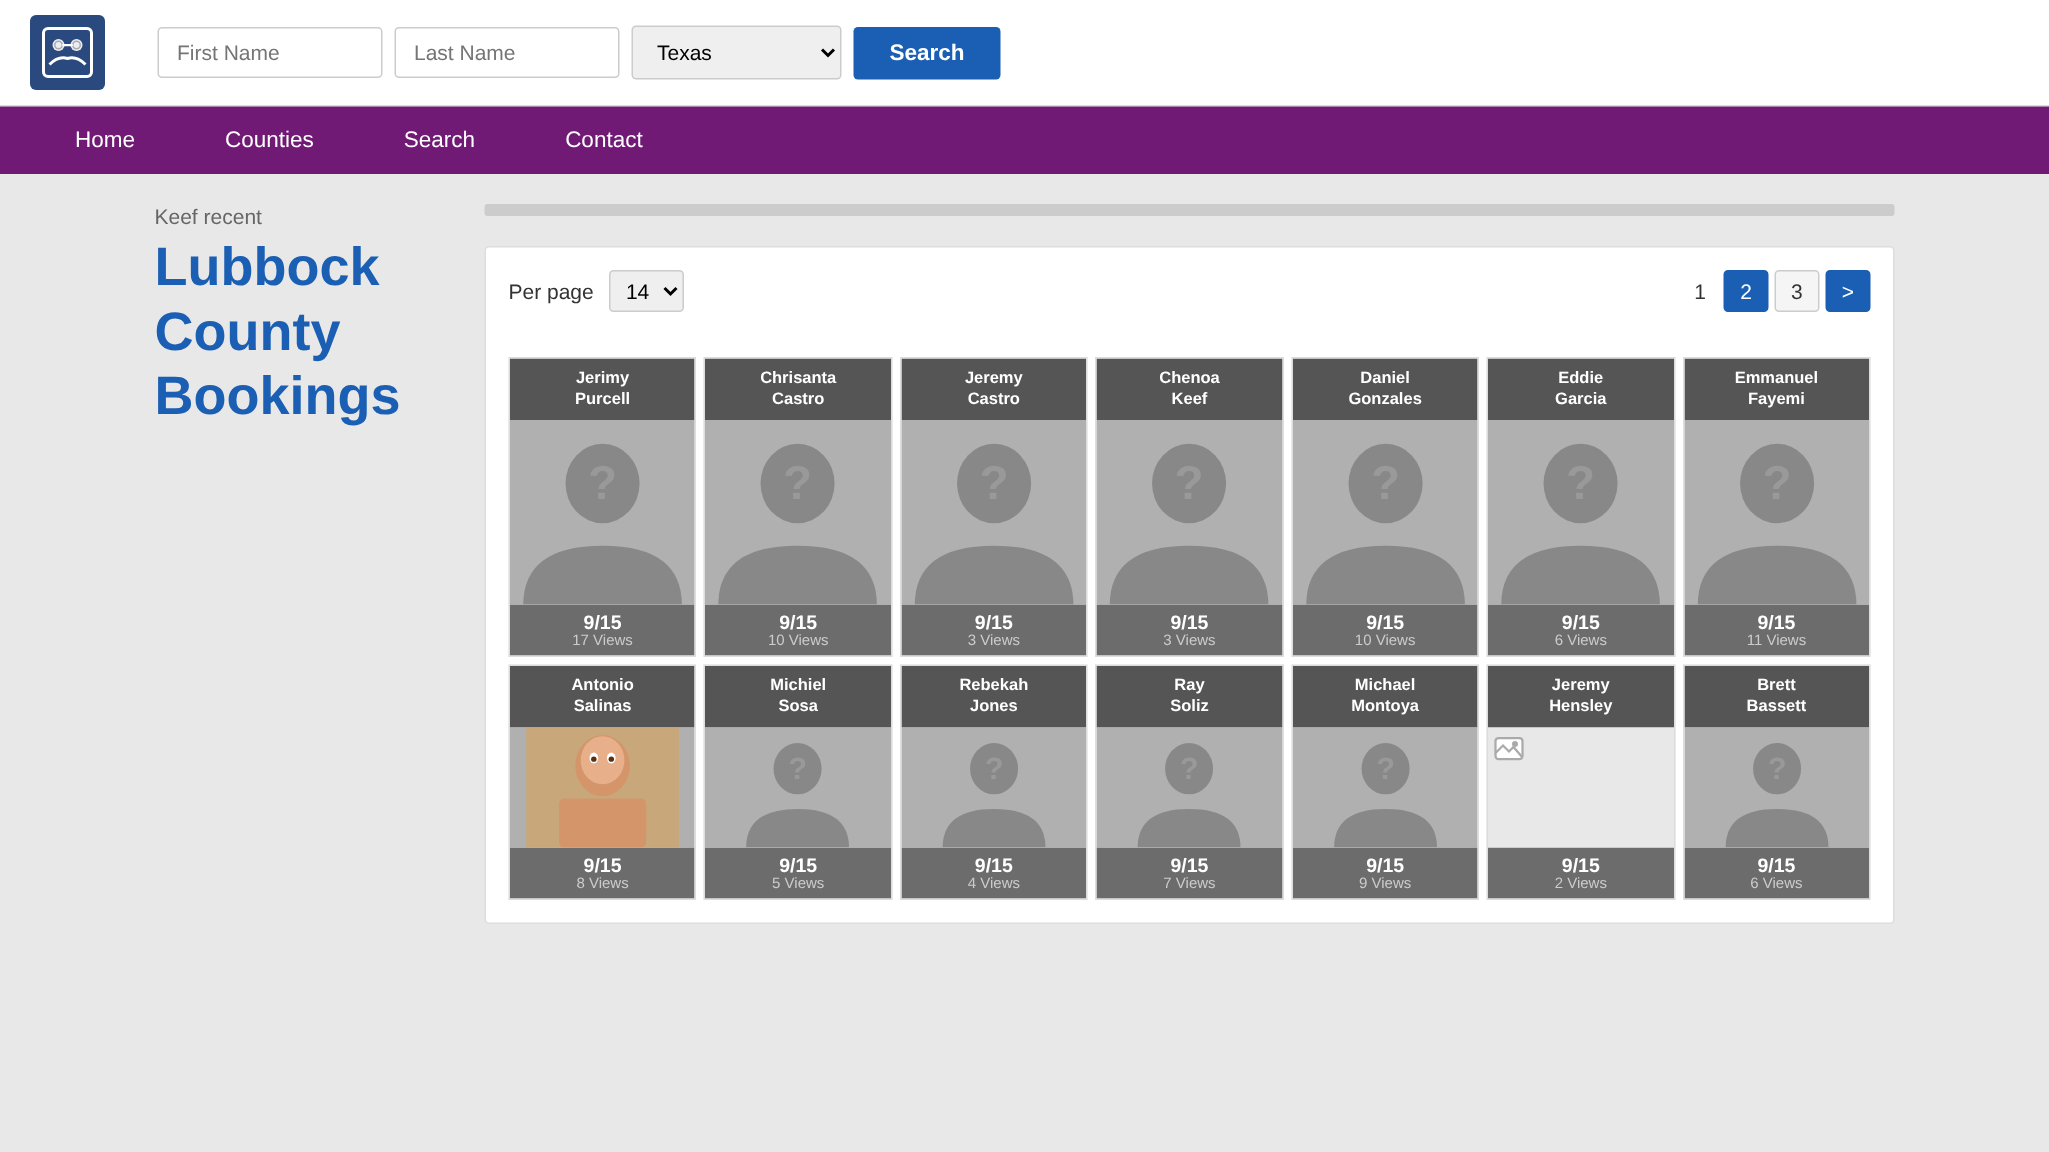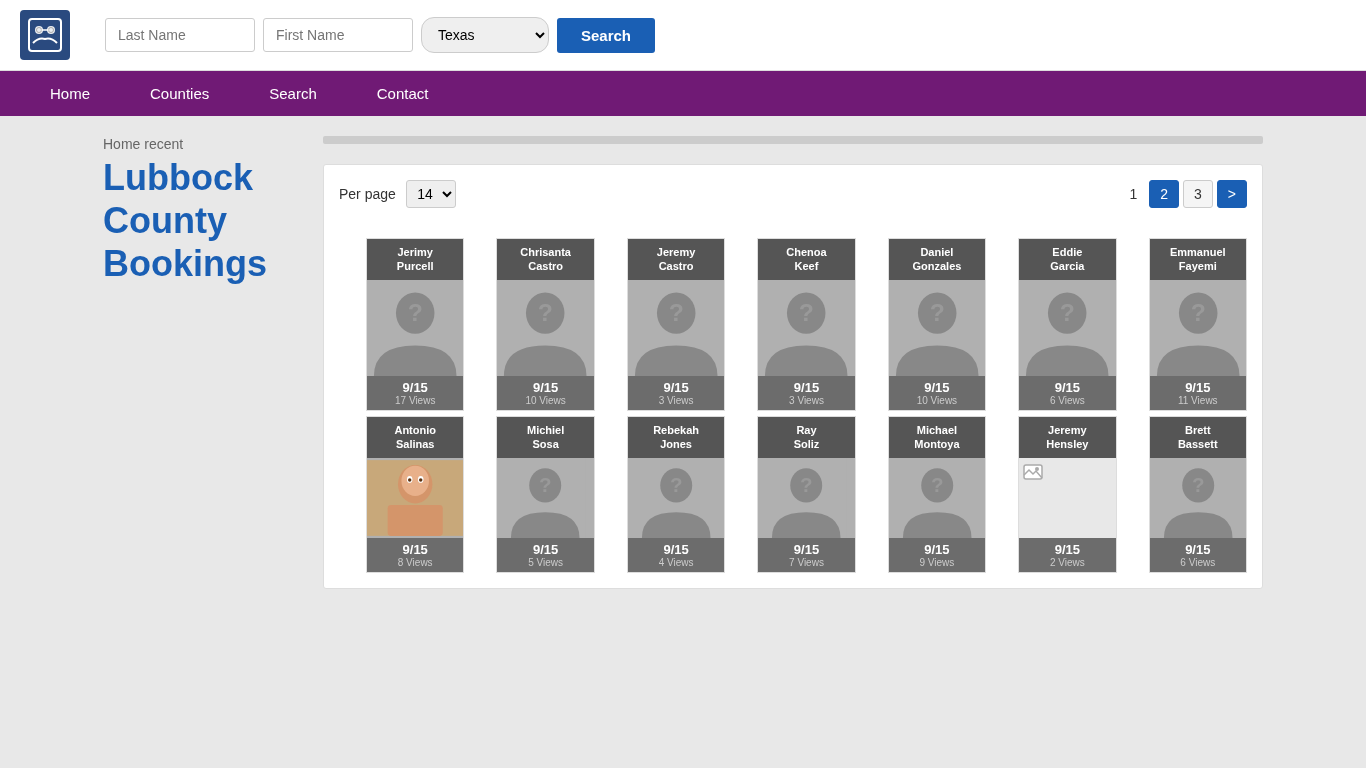--- a/index.html
+++ b/index.html
@@ -46,23 +46,23 @@
       padding: 8px 12px;
       border: 1px solid #ccc;
       border-radius: 3px;
       font-size: 14px;
       width: 150px;
       color: #999;
     }
     .header-search select {
       padding: 8px 12px;
       border: 1px solid #ccc;
-      border-radius: 13px;
+      border-radius: 3px;
       font-size: 14px;
-      width: 128px;
+      width: 140px;
     }
     .search-btn {
       padding: 9px 24px;
       background: #1a5fb4;
       color: white;
       border: none;
       border-radius: 3px;
       font-size: 15px;
       font-weight: bold;
       cursor: pointer;
@@ -174,21 +174,20 @@
       display: grid;
       grid-template-columns: repeat(7, 1fr);
       gap: 5px;
     }
 
     .booking-card {
       border: 1px solid #ddd;
       background: #f0f0f0;
       overflow: hidden;
       cursor: pointer;
-      margin-left: 27px;
     }
 
     .card-name {
       background: #555;
       color: white;
       text-align: center;
       padding: 6px 4px;
       font-size: 11px;
       font-weight: bold;
       line-height: 1.3;
@@ -242,22 +241,22 @@
         <circle cx="24" cy="13" r="4" fill="white" opacity="0.9"></circle>
         <path d="M6 26 Q12 20 18 22 Q24 20 30 26" stroke="white" stroke-width="2" fill="none"></path>
 
         <circle cx="12" cy="13" r="2.5" fill="none" stroke="#aaa" stroke-width="1"></circle>
         <circle cx="24" cy="13" r="2.5" fill="none" stroke="#aaa" stroke-width="1"></circle>
         <line x1="14.5" y1="13" x2="21.5" y2="13" stroke="white" stroke-width="1.5"></line>
       </svg>
     </div>
   </a>
   <div class="header-search">
+    <input type="text" placeholder="First Name" style="">
     <input type="text" placeholder="Last Name" style="">
-    <input type="text" placeholder="First Name" style="">
     <select>
       <option>Texas</option>
       <option>Alabama</option><option>Alaska</option><option>Arizona</option><option>Arkansas</option>
       <option>California</option><option>Colorado</option><option>Connecticut</option>
       <option>Florida</option><option>Georgia</option><option>Idaho</option>
       <option>Illinois</option><option>Indiana</option><option>Iowa</option>
       <option>Kansas</option><option>Kentucky</option><option>Louisiana</option>
       <option>Maryland</option><option>Massachusetts</option><option>Michigan</option>
       <option>Minnesota</option><option>Mississippi</option><option>Missouri</option>
       <option>Nevada</option><option>New York</option><option>North Carolina</option>
@@ -272,21 +271,21 @@
 <nav class="nav-bar">
   <a href="#">Home</a>
   <a href="#">Counties</a>
   <a href="#">Search</a>
   <a href="#">Contact</a>
 </nav>
 
 <div class="main-container">
   <div class="content-area">
     <div class="sidebar">
-      <p class="most-recent-label">Home recent</p>
+      <p class="most-recent-label">Keef recent</p>
       <h1 class="page-title">
         <span>Lubbock</span><br>
         <span>County</span><br>
         <span>Bookings</span>
       </h1>
     </div>
     <div class="right-area">
       <div class="gray-bar"></div>
 
       <div class="grid-section">

